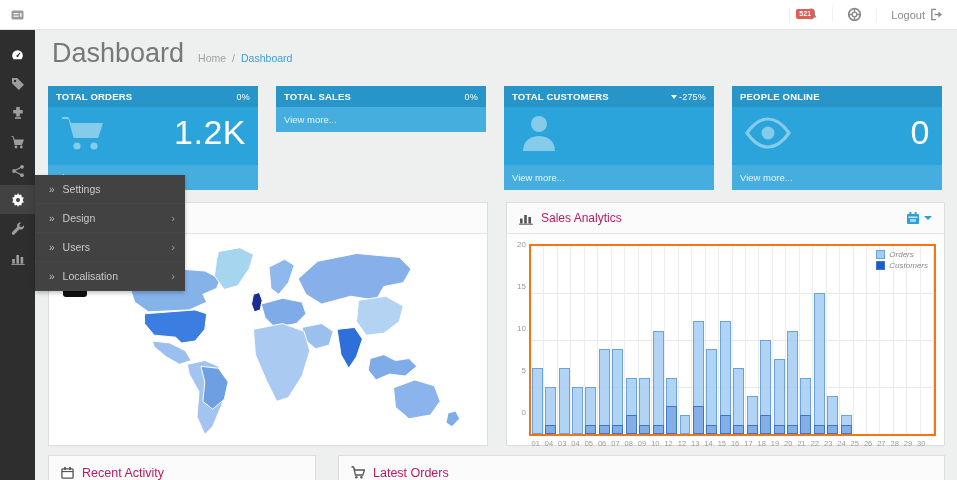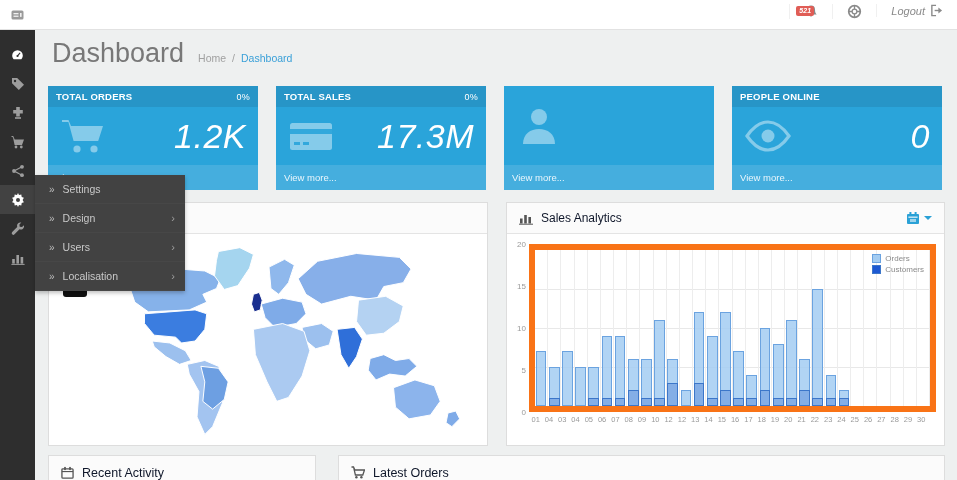--- a/index.html
+++ b/index.html
@@ -4,21 +4,21 @@
 <style>
   * { box-sizing: border-box; margin: 0; padding: 0; }
   html,body { width: 957px; height: 480px; overflow: hidden; }
   body { font-family: "Liberation Sans", sans-serif; background: #eef0f0; position: relative; }
 
   
   .topbar { position:absolute; left:0; top:0; width:957px; height:30px; background:#fff; border-bottom:1px solid #e2e2e2; display:flex; align-items:center; z-index:30; }
   .menu-toggle { width:35px; height:30px; display:flex; align-items:center; justify-content:center; color:#9a9a9a; cursor:pointer; }
   .brand { display:flex; align-items:center; gap:5px; margin-left:6px; }
   .brand-text { font-size:17px; font-weight:bold; letter-spacing:.2px; }
-  .topbar-right { margin-left:auto; display:flex; align-items:flex-start; height:21px;font-style:italic; }
+  .topbar-right { margin-left:auto; display:flex; align-items:center; height:21px; }
   .topbar-item { display:flex; align-items:center; padding:0 14px; border-left:1px solid #f0f0f0; color:#8a8a8a; font-size:11px; gap:5px; cursor:pointer; position:relative; }
   .badge { position:absolute; top:2px; left:6px; background:#e05d56; color:#fff; font-size:7px; font-weight:bold; padding:1px 3px; border-radius:2px; line-height:1.1; }
 
   
   .sidebar { position:absolute; left:0; top:30px; width:35px; height:450px; background:#2e2e2e; z-index:40; }
   .sb-item { width:35px; height:29px; display:flex; align-items:center; justify-content:center; color:#9d9d9d; cursor:pointer; }
   .sb-item.active { color:#ffffff; }
   .sb-item.open { background:#424242; color:#fff; }
   .sb-spacer { height:10px; }
 
@@ -33,40 +33,40 @@
   
   .page-head { position:absolute; left:52px; top:38px; display:flex; align-items:baseline; gap:14px; }
   .page-title { font-size:27px; color:#787878; font-weight:normal; }
   .crumbs { font-size:10.5px; color:#a0a0a0; display:flex; gap:6px; }
   .crumb-link { color:#3aa0d8; cursor:pointer; }
 
   
   .tile { position:absolute; top:86px; width:210px; height:104px; color:#fff; display:flex; flex-direction:column; cursor:default; }
   .tile-head { height:21px; background:#2795c7; display:flex; align-items:center; padding:0 8px; font-size:9.5px; font-weight:bold; letter-spacing:.2px; }
   .tile-delta { margin-left:auto; font-weight:normal; font-size:9px; display:flex; align-items:center; gap:2px; }
-  .tile-body { flex:1; background:#2aa4da; display:flex; align-items:center; padding:0 12px;font-style:italic; }
+  .tile-body { flex:1; background:#2aa4da; display:flex; align-items:flex-start; padding:6px 12px; }
   .tile-icon { width:46px; height:40px; opacity:.95; }
   .tile-value { margin-left:auto; font-size:34px; font-weight:normal; letter-spacing:.5px; }
   .tile-foot { height:25px; background:#45aede; display:flex; align-items:center; padding:0 8px; font-size:9.5px; color:#eaf6fc; cursor:pointer; }
 
   
   .panel { position:absolute; background:#fff; border:1px solid #ddd; }
-  .panel-head { height:31px; background:#fbfbfb; border-bottom:1px solid #e4e4e4; display:flex; align-items:center; padding:0 12px; gap:8px; font-size:12px; color:#0f172a; }
+  .panel-head { height:31px; background:#fbfbfb; border-bottom:1px solid #e4e4e4; display:flex; align-items:center; padding:0 12px; gap:8px; font-size:12px; color:#be185d; }
   .panel-head .ph-icon { color:#555; display:flex; }
   .map-panel { left:48px; top:202px; width:440px; height:244px; }
   .map-body { height:212px; padding:4px 6px; }
   .chart-panel { left:506px; top:202px; width:439px; height:244px; }
   .cal-btn { margin-left:auto; display:flex; align-items:center; gap:4px; color:#2aa1d6; cursor:pointer; }
   .caret-down { width:0; height:0; border-left:4px solid transparent; border-right:4px solid transparent; border-top:4px solid #2aa1d6; }
 
   
   .chart-body { padding:10px 8px 4px 6px; display:flex; }
   .y-axis { width:16px; position:relative; height:168px; }
   .y-tick { position:absolute; right:3px; transform:translateY(-50%); font-size:8px; color:#9a9a9a; }
-  .plot { position:relative; flex:1; height:168px; border:6px solid #f97316; background:#fff; }
+  .plot { position:relative; flex:1; height:192px; border:2px solid #f97316; background:#fff;font-style:italic; }
   .hgrid { position:absolute; left:0; right:0; height:1px; background:#e8e8e8; }
   .cols { position:absolute; inset:0; display:flex; }
   .col { flex:1; position:relative; border-right:1px solid #ededed; }
   .bar { position:absolute; bottom:0; left:6%; width:88%; }
   .bar.orders { background:rgba(163,204,242,.85); border:1px solid #6ba3e0; }
   .bar.customers { background:rgba(78,129,213,.45); border:1px solid #3c76c9; }
   .legend { position:absolute; top:4px; right:6px; font-size:8px; color:#8a8a8a; z-index:5; }
   .legend-row { display:flex; align-items:center; gap:4px; margin-bottom:2px; }
   .sw { width:9px; height:9px; display:inline-block; }
   .x-axis { display:flex; margin:3px 8px 0 16px; }
@@ -249,34 +249,30 @@
       </div>
       <div class="tile-foot">View more...</div>
     </div>
     <div class="tile" style="left: 276px;">
       <div class="tile-head">
         <span>TOTAL SALES</span>
         <span class="tile-delta">
           <span>0%</span>
         </span>
       </div>
-      <div class="tile-body">
-        <span class="tile-icon">
-          <svg width="46" height="40" viewBox="0 0 46 40">
-            <rect x="2" y="7" width="42" height="27" rx="2.5" fill="rgba(255,255,255,.45)"></rect>
-            <rect x="2" y="13" width="42" height="5" fill="rgba(42,164,218,.9)"></rect>
-            <rect x="6" y="26" width="6" height="3" fill="rgba(42,164,218,.9)"></rect>
-            <rect x="15" y="26" width="6" height="3" fill="rgba(42,164,218,.9)"></rect>
-          </svg>
-        </span>
-        <span class="tile-value">17.3M</span>
-      </div>
       <div class="tile-foot">View more...</div>
     </div>
     <div class="tile" style="left: 504px;">
+      <div class="tile-head">
+        <span>TOTAL CUSTOMERS</span>
+        <span class="tile-delta">
+          <span style="width: 0px; height: 0px; border-left: 3.5px solid transparent; border-right: 3.5px solid transparent; border-top: 4px solid rgb(255, 255, 255); display: inline-block;"></span>
+          <span>-275%</span>
+        </span>
+      </div>
       <div class="tile-body">
         <span class="tile-icon">
           <svg width="46" height="40" viewBox="0 0 46 40">
             <circle cx="23" cy="11" r="8" fill="rgba(255,255,255,.45)"></circle>
             <path d="M7 38c0-10 7.5-15 16-15s16 5 16 15z" fill="rgba(255,255,255,.45)"></path>
           </svg>
         </span>
       </div>
       <div class="tile-foot">View more...</div>
     </div>

